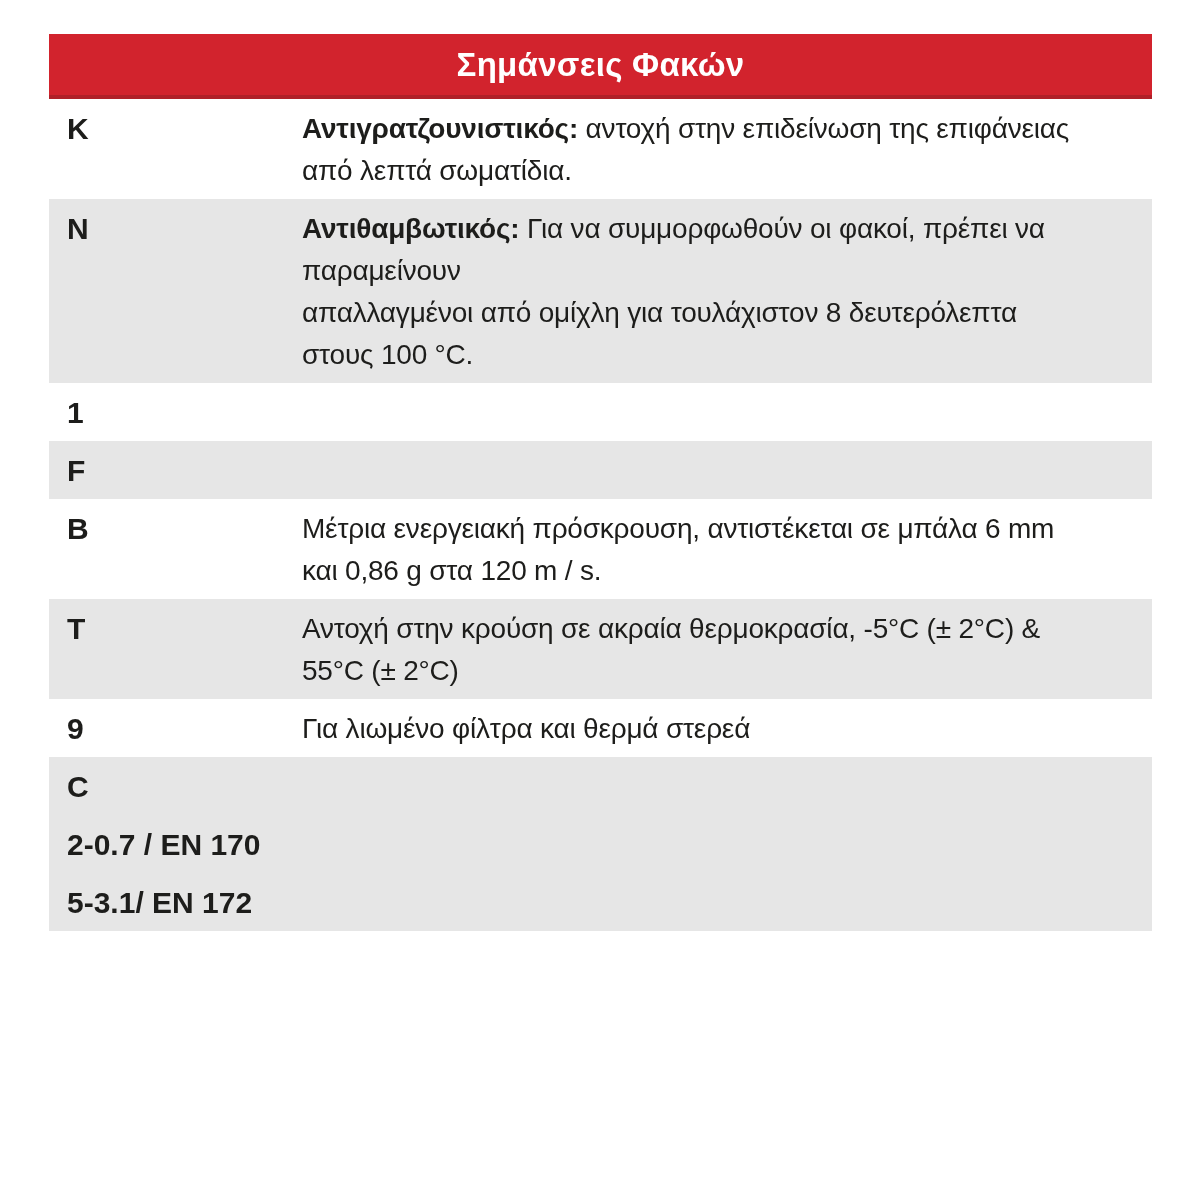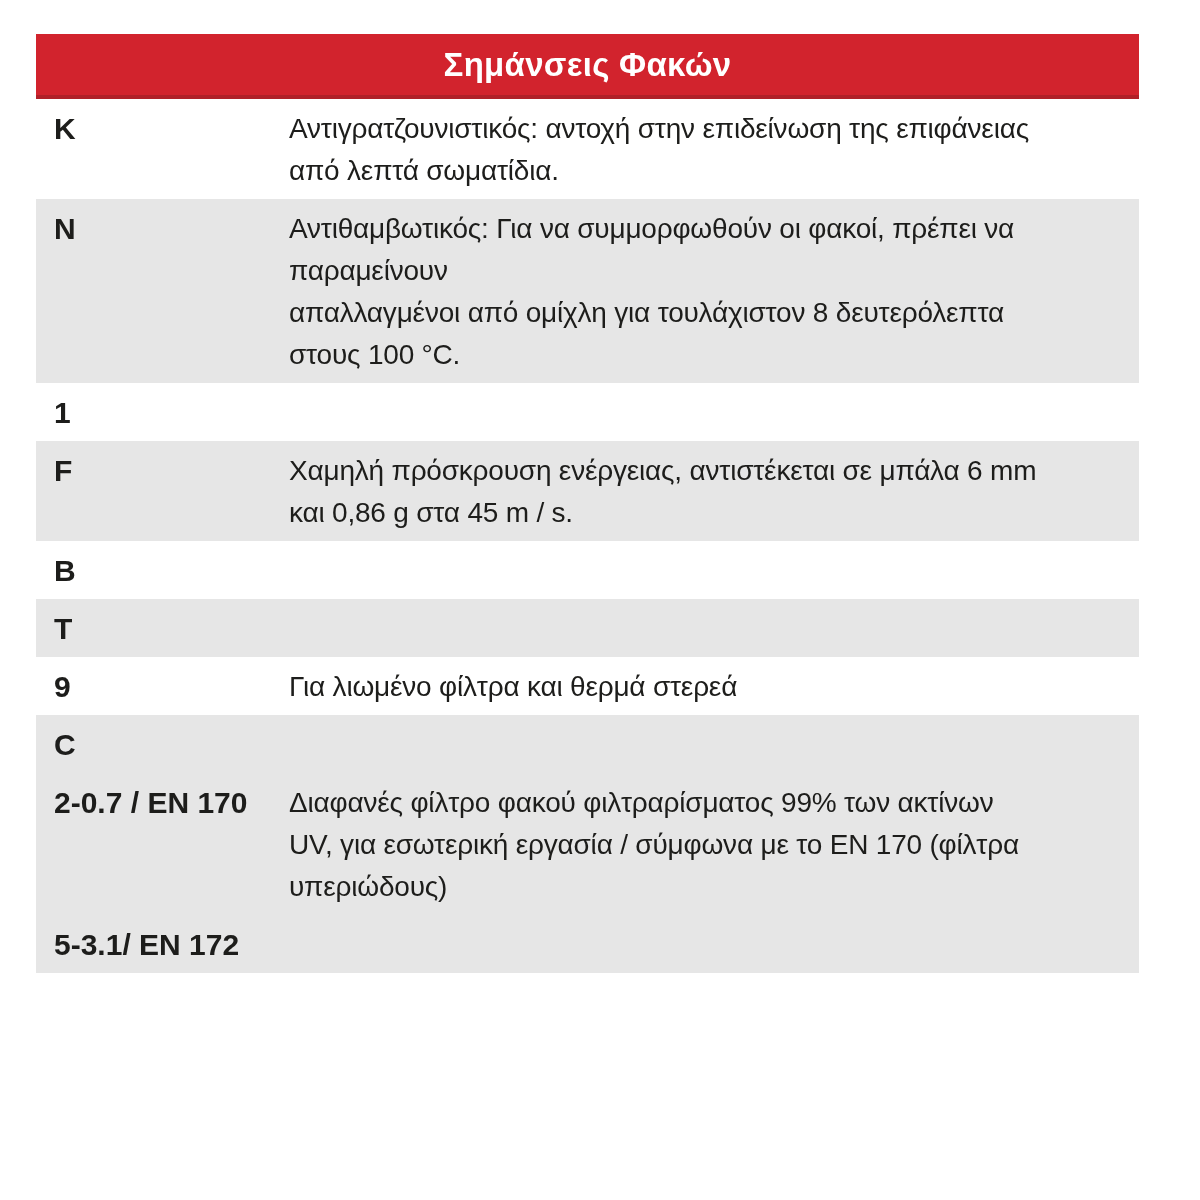--- a/index.html
+++ b/index.html
@@ -8,21 +8,21 @@
     background: #ffffff;
     width: 1200px;
     height: 1200px;
     font-family: "Liberation Sans", "DejaVu Sans", sans-serif;
     color: #1d1d1b;
   }
   * { box-sizing: border-box; }
 
   .page {
     position: absolute;
-    left: 36px;
+    left: 49px;
     top: 34px;
     width: 1103px;
   }
 
   .table-header {
     background: #d2232d;
     border-bottom: 4px solid #b02028;
     height: 65px;
     display: flex;
     align-items: center;
@@ -55,21 +55,21 @@
   }
 
   .desc {
     flex: 1;
     padding-right: 14px;
     font-size: 28px;
     line-height: 42px;
     letter-spacing: -0.2px;
     white-space: pre-line;
   }
-  .desc b { font-weight: normal; }
+  .desc b { font-weight: bold; }
 </style>
 </head>
 <body>
 
 <div class="page">
 
   <div class="table-header">
     <span class="title">Σημάνσεις Φακών</span>
   </div>
 
@@ -86,45 +86,44 @@
 απαλλαγμένοι από ομίχλη για τουλάχιστον 8 δευτερόλεπτα
 στους 100 °C.</span></div>
   </div>
 
   <div class="row">
     <div class="code">1</div>
   </div>
 
   <div class="row shaded">
     <div class="code">F</div>
-    <div class="desc"><b></b><span>Χαμηλή πρόσκρουση ενέργειας, αντιστέκεται σε μπάλα 6 mm
-και 0,86 g στα 45 m / s.</span></div>
   </div>
 
   <div class="row">
     <div class="code">B</div>
+    <div class="desc"><b></b><span>Μέτρια ενεργειακή πρόσκρουση, αντιστέκεται σε μπάλα 6 mm
+και 0,86 g στα 120 m / s.</span></div>
   </div>
 
   <div class="row shaded">
     <div class="code">T</div>
+    <div class="desc"><b></b><span>Αντοχή στην κρούση σε ακραία θερμοκρασία, -5°C (± 2°C) &amp;
+55°C (± 2°C)</span></div>
   </div>
 
   <div class="row">
     <div class="code">9</div>
     <div class="desc"><b></b><span>Για λιωμένο φίλτρα και θερμά στερεά</span></div>
   </div>
 
   <div class="row shaded">
     <div class="code">C</div>
   </div>
 
   <div class="row shaded">
     <div class="code">2-0.7 / EN 170</div>
-    <div class="desc"><b></b><span>Διαφανές φίλτρο φακού φιλτραρίσματος 99% των ακτίνων
-UV, για εσωτερική εργασία / σύμφωνα με το EN 170 (φίλτρα
-υπεριώδους)</span></div>
   </div>
 
   <div class="row shaded">
     <div class="code">5-3.1/ EN 172</div>
   </div>
 
 </div>
 
 </body></html>

